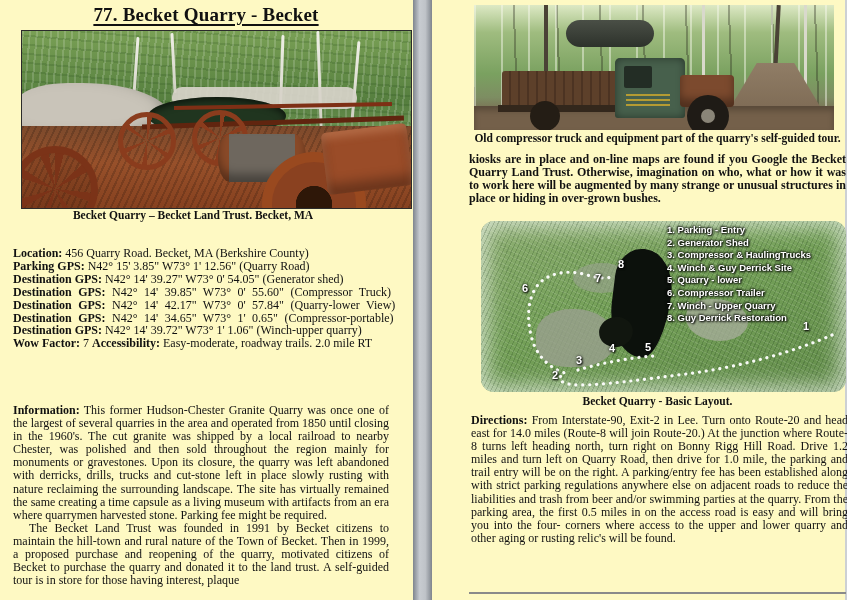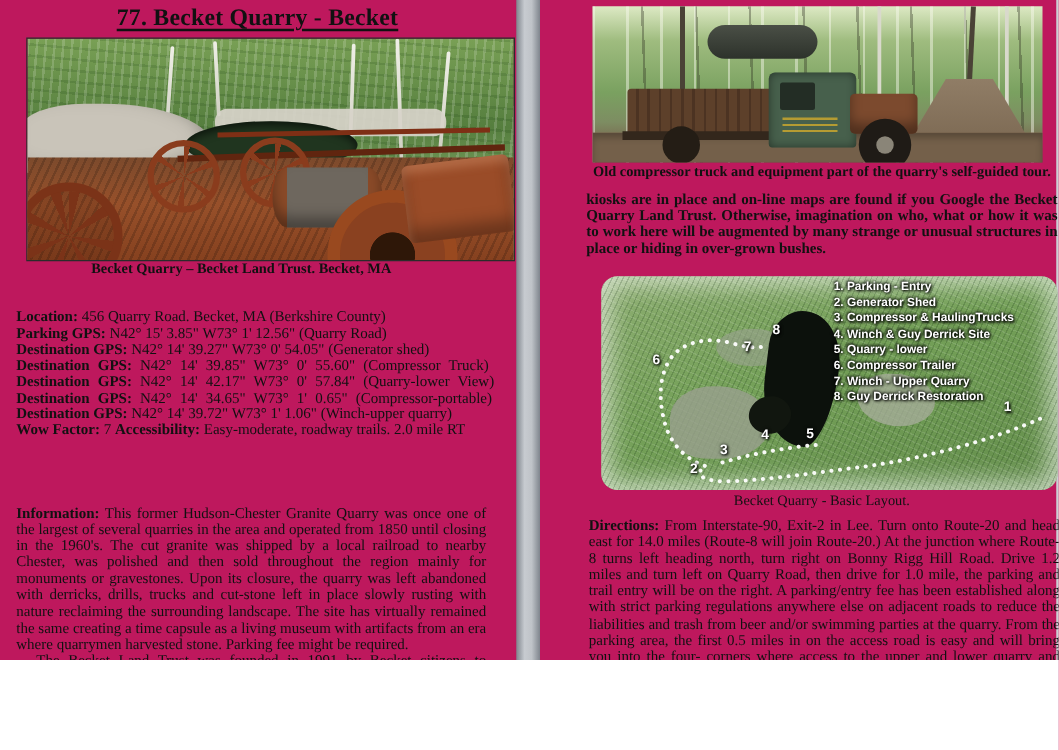--- a/index.html
+++ b/index.html
@@ -1,16 +1,16 @@
 <!DOCTYPE html>
 <html><head>
 <meta charset="utf-8">
 <style>
   html,body{margin:0;padding:0;background:#ffffff;}
-  #screen{position:relative;width:847px;height:528px;background:#be185d;overflow:hidden;
+  #screen{position:relative;width:847px;height:600px;background:#fef9c3;overflow:hidden;
           font-family:"Liberation Serif","DejaVu Serif",serif;color:#111;}
   .abs{position:absolute;}
 
   
   #page-title{left:14px;top:4px;width:384px;text-align:center;font-size:19px;font-weight:bold;
               text-decoration:underline;text-underline-offset:3px;text-decoration-thickness:2px;letter-spacing:.2px;}
   #photo-left{left:21px;top:30px;width:389px;height:177px;border:1px solid #2b2b2b;overflow:hidden;
       background:linear-gradient(180deg,#79a055 0%,#557e3e 40%,#6e9454 58%,#7e9a62 100%);}
   #photo-left .tex{left:0;top:0;width:100%;height:100%;
       background:repeating-linear-gradient(95deg,rgba(255,255,255,.16) 0 2px,rgba(0,0,0,0) 2px 7px),
@@ -98,21 +98,21 @@
   .water{left:131px;top:28px;width:58px;height:108px;background:#0c110c;transform:rotate(7deg);
       border-radius:46% 54% 38% 62% / 28% 40% 62% 48%;}
   .water2{left:118px;top:96px;width:34px;height:30px;background:#11160f;border-radius:50%;transform:rotate(-12deg);}
   #map-legend{left:186px;top:3px;font-family:"Liberation Sans","DejaVu Sans",sans-serif;font-weight:bold;
       font-size:9.5px;line-height:12.6px;color:#fff;
       text-shadow:0 0 3px #000,1px 1px 2px #000,-1px -1px 2px rgba(0,0,0,.7);}
   .marker{position:absolute;font-family:"Liberation Sans","DejaVu Sans",sans-serif;font-weight:bold;
       font-size:11px;color:#fff;text-shadow:0 0 3px #000,1px 1px 2px #000;}
   #trail-svg{left:0;top:0;}
 
-  #caption-map{left:469px;top:395px;width:377px;text-align:center;font-weight:normal;font-size:11.5px;}
+  #caption-map{left:469px;top:395px;width:377px;text-align:center;font-weight:bold;font-size:11.5px;}
   #directions{left:469px;top:412px;width:377px;font-size:12px;line-height:13.1px;text-align:justify;margin:2px;}
   #footer-line{left:469px;top:592px;width:377px;height:2px;background:#8a8a8a;}
 </style>
 </head>
 <body>
 
 <div id="screen">
 
   <div class="abs" id="page-title">77. Becket Quarry - Becket</div>
 

